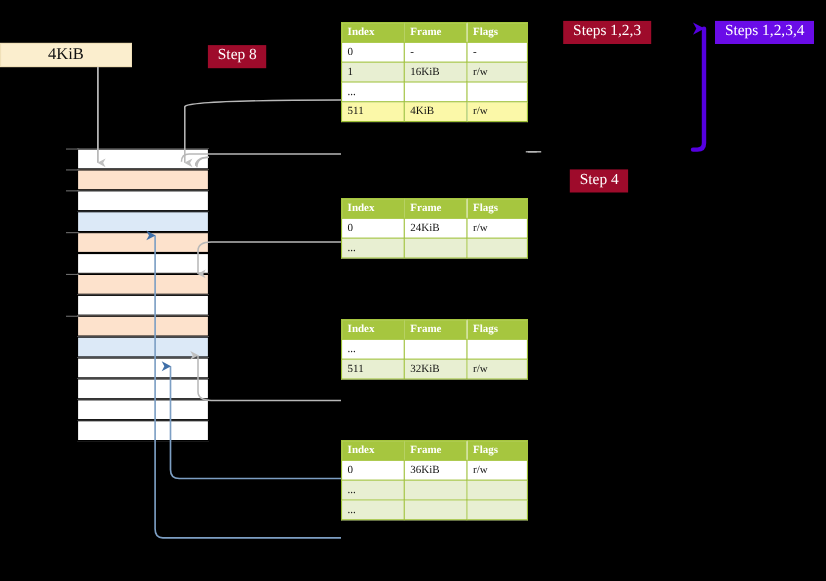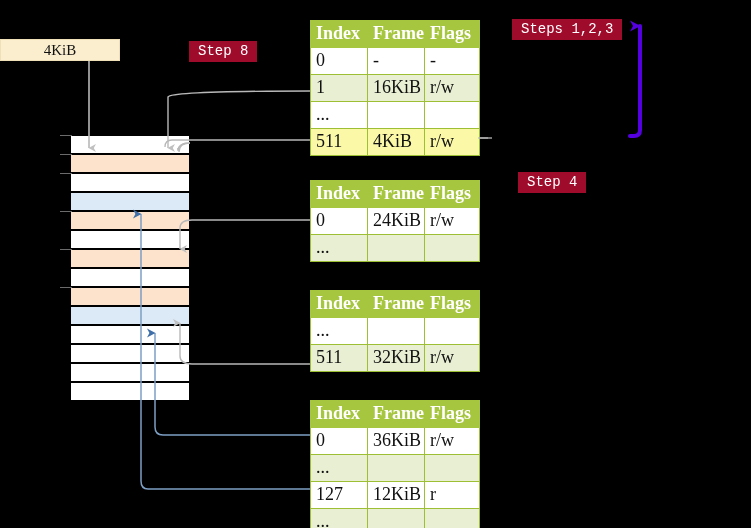--- a/index.html
+++ b/index.html
@@ -41,27 +41,27 @@
 
   
   .badge {
     position: absolute;
     padding: 2px 9px 3px 9px;
     font-size: 14px;
     color: #ffffff;
     white-space: nowrap;
     line-height: 16px;
   }
-  .badge-crimson { background: #9e0b2b; font-family: Liberation Mono, monospace; }
+  .badge-crimson { background: #9e0b2b; }
   .badge-violet  { background: #6a0ce8; }
 
   #badge-step0        { left: 189px; top: 41px; }
   #badge-steps123     { left: 512px; top: 19px; }
   #badge-steps1234    { left: 650px; top: 19px; }
-  #badge-step4        { left: 518px; top: 172px; }
+  #badge-step4        { left: 518px; top: 154px; }
 
   
   .memcol {
     position: absolute;
     left: 70px;
     top: 135px;
     width: 120px;
     height: 278px;
   }
   .memrow {
@@ -82,21 +82,21 @@
     left: 60px;
     width: 12px;
     height: 1px;
     background: #6b6b6b;
   }
 
   
   .ptable {
     position: absolute;
     border-collapse: collapse;
-    font-size: 18px;
+    font-size: 10px;
     color: #111111;
     background: #ffffff;
     table-layout: fixed;
   }
   .ptable th, .ptable td {
     border: 1px solid #9cbf34;
     padding: 2px 5px 3px 5px;
     height: 18px;
     box-sizing: border-box;
     text-align: left;
@@ -138,20 +138,21 @@
 <body>
 
 <div class="stage">
 
   <div class="size-box">
     <span>4KiB</span>
   </div>
 
   <div class="badge badge-crimson" id="badge-step0">Step 8</div>
   <div class="badge badge-crimson" id="badge-steps123">Steps 1,2,3</div>
+  <div class="badge badge-violet" id="badge-steps1234">Steps 1,2,3,4</div>
   <div class="badge badge-crimson" id="badge-step4">Step 4</div>
 
   <div class="memcol" id="memcol">
       <div class="memrow" style="top: 0px;"></div>
       <div class="memrow orange" style="top: 19px;"></div>
       <div class="memrow" style="top: 38px;"></div>
       <div class="memrow blue" style="top: 57px;"></div>
       <div class="memrow orange" style="top: 76px;"></div>
       <div class="memrow" style="top: 95px;"></div>
       <div class="memrow orange" style="top: 114px;"></div>
@@ -257,25 +258,20 @@
         <tr>
           <td class="c-index">0</td>
           <td class="c-frame">36KiB</td>
           <td class="c-flags">r/w</td>
         </tr>
         <tr class="alt">
           <td class="c-index">...</td>
           <td class="c-frame"></td>
           <td class="c-flags"></td>
         </tr>
-        <tr>
-          <td class="c-index">127</td>
-          <td class="c-frame">12KiB</td>
-          <td class="c-flags">r</td>
-        </tr>
         <tr class="alt">
           <td class="c-index">...</td>
           <td class="c-frame"></td>
           <td class="c-flags"></td>
         </tr>
       </tbody>
     </table>
 
   <svg class="wires" viewBox="0 0 751 528" width="751" height="528">
     <defs>

